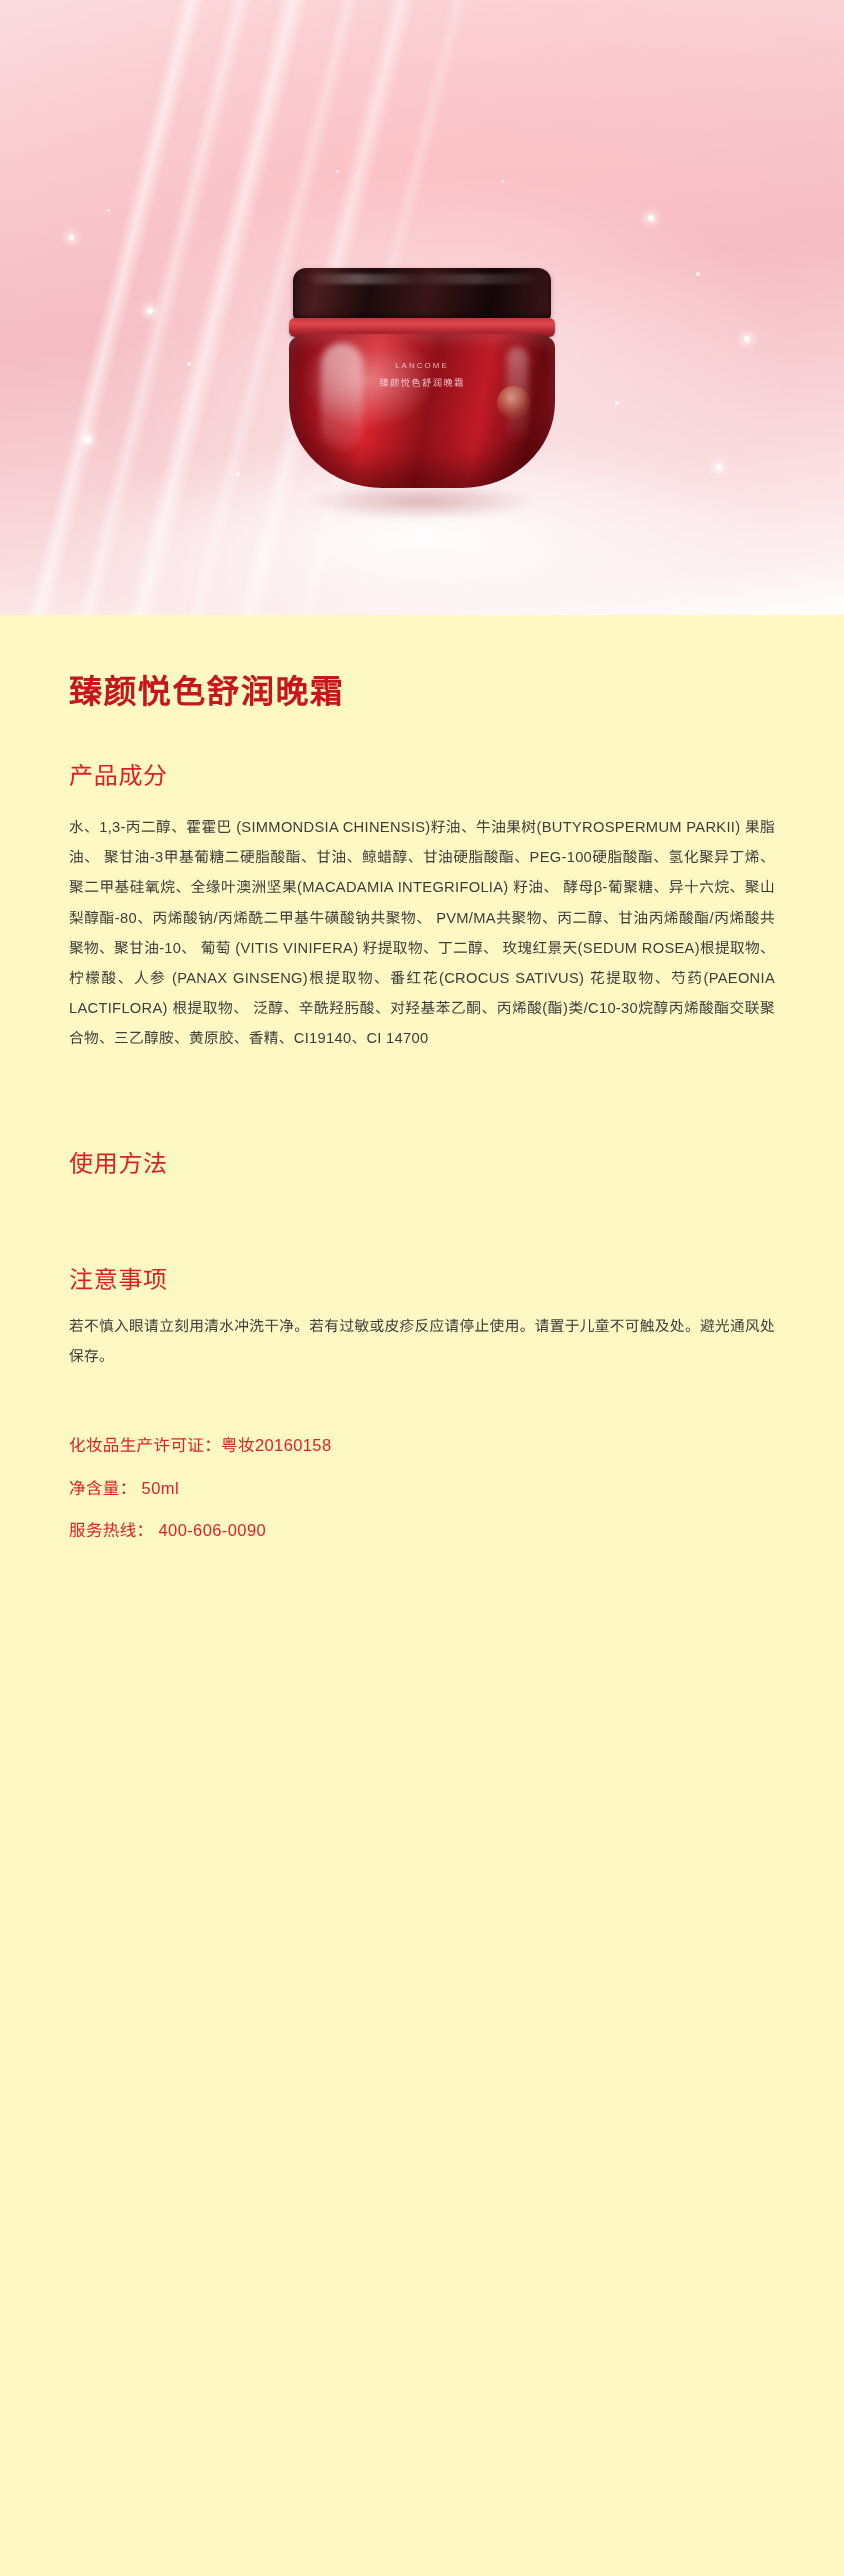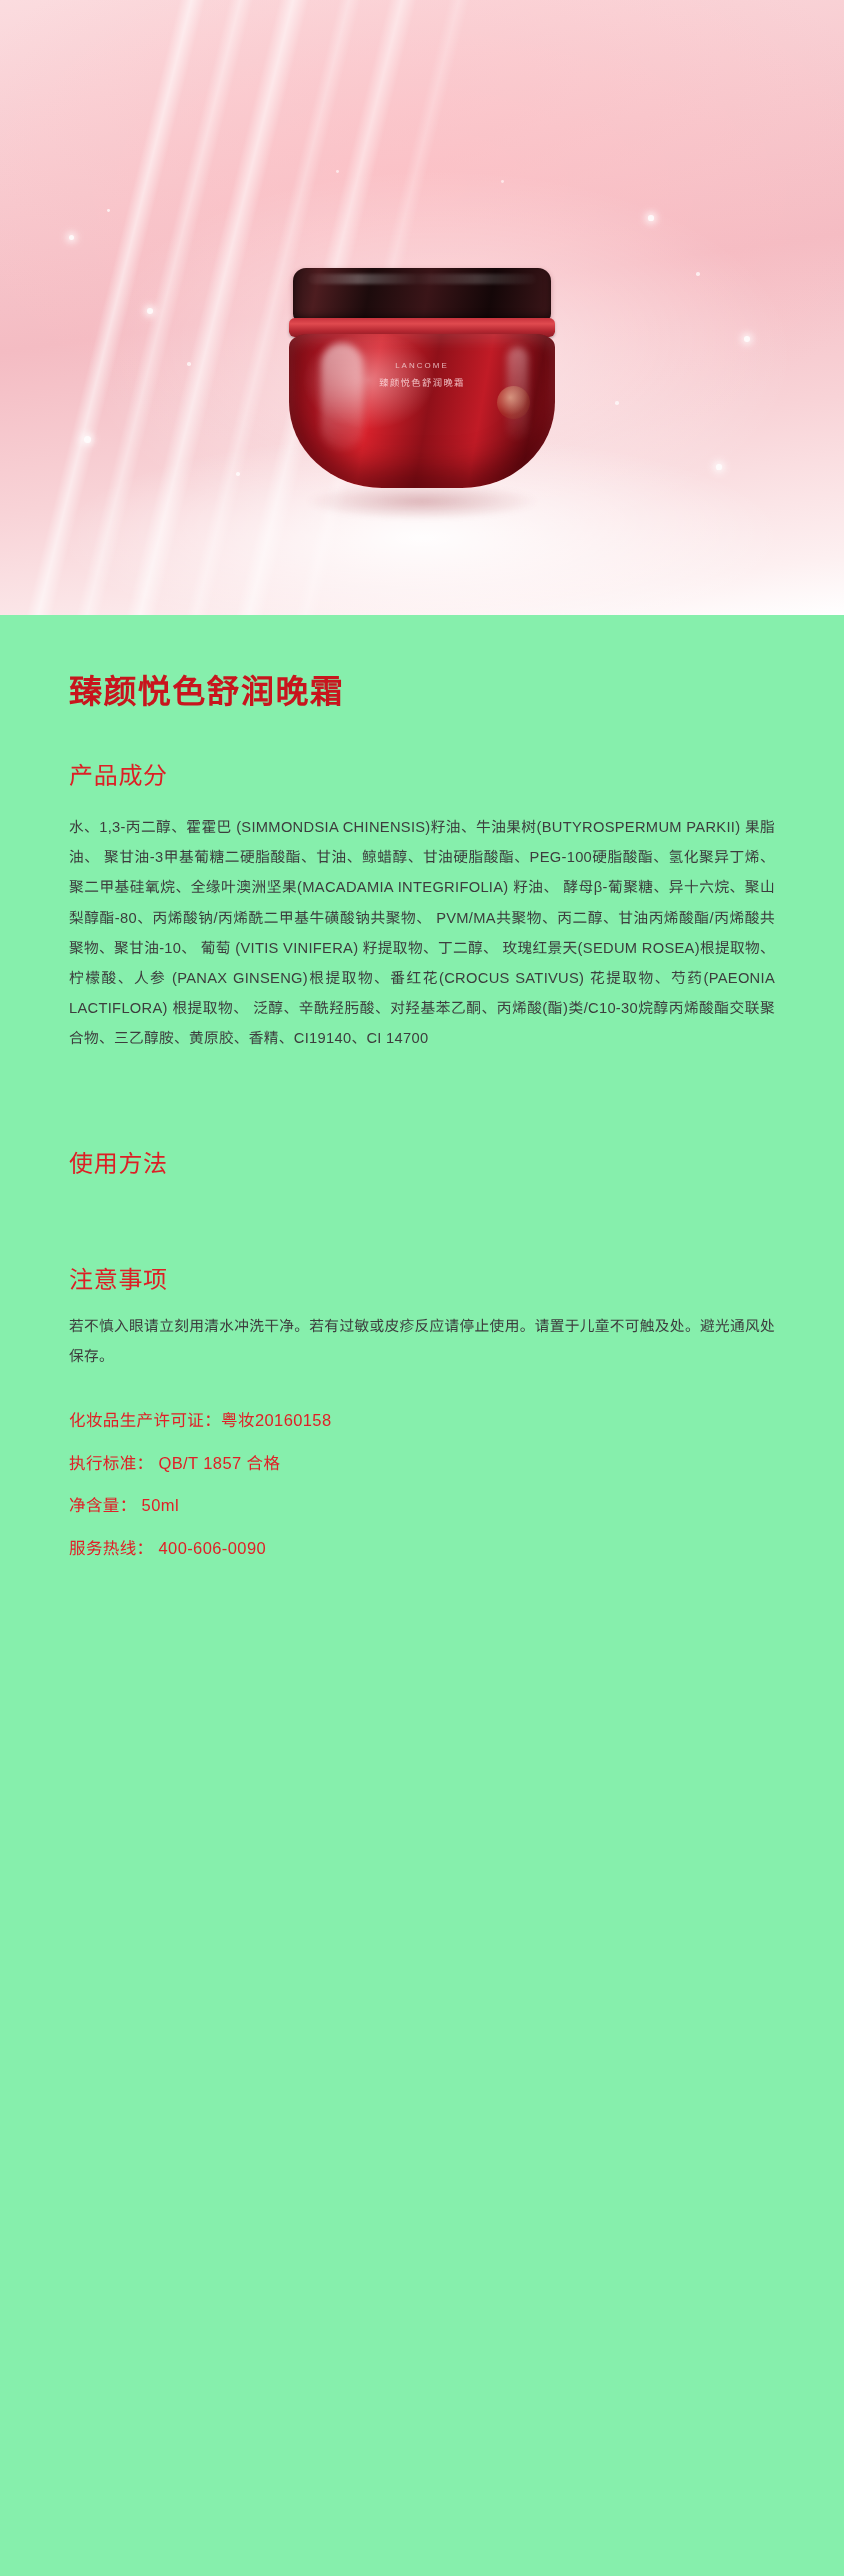--- a/index.html
+++ b/index.html
@@ -12,21 +12,21 @@
     width: 844px;
     min-height: 2576px;
     font-family: "Liberation Sans", sans-serif;
     color: #333;
   }
 
   .page {
     position: relative;
     width: 844px;
     min-height: 2576px;
-    background: #86efac;
+    background: #fef9c3;
     overflow: hidden;
   }
 
   
   .hero {
     position: relative;
     width: 844px;
     height: 615px;
     overflow: hidden;
     background:
@@ -215,21 +215,21 @@
     letter-spacing: 0.3px;
     text-align: justify;
     margin: 0;
   }
   .section.usage { margin-top: 91px; }
   .section.caution { margin-top: 81px; }
   .section.usage .section-heading,
   .section.caution .section-heading { margin-bottom: 15.7px; }
 
   .specs {
-    margin-top: 38px;
+    margin-top: 63px;
   }
   .spec-row {
     font-size: 16.5px;
     color: #e02027;
     line-height: 1.45;
     margin-bottom: 18.6px;
     letter-spacing: 0.4px;
   }
   .spec-row .spec-label { }
   .spec-row .spec-value { }
@@ -286,23 +286,20 @@
     <div class="section caution">
       <h2 class="section-heading">注意事项</h2>
       <p class="body-text">若不慎入眼请立刻用清水冲洗干净。若有过敏或皮疹反应请停止使用。请置于儿童不可触及处。避光通风处保存。</p>
     </div>
 
     <div class="specs">
       <div class="spec-row">
         <span class="spec-label">化妆品生产许可证：</span><span class="spec-value">粤妆20160158</span>
       </div>
       <div class="spec-row">
-        <span class="spec-label">执行标准：</span><span class="spec-value"> QB/T 1857 合格</span>
-      </div>
-      <div class="spec-row">
         <span class="spec-label">净含量：</span><span class="spec-value"> 50ml</span>
       </div>
       <div class="spec-row">
         <span class="spec-label">服务热线：</span><span class="spec-value"> 400-606-0090</span>
       </div>
     </div>
 
   </div>
 </div>
 

